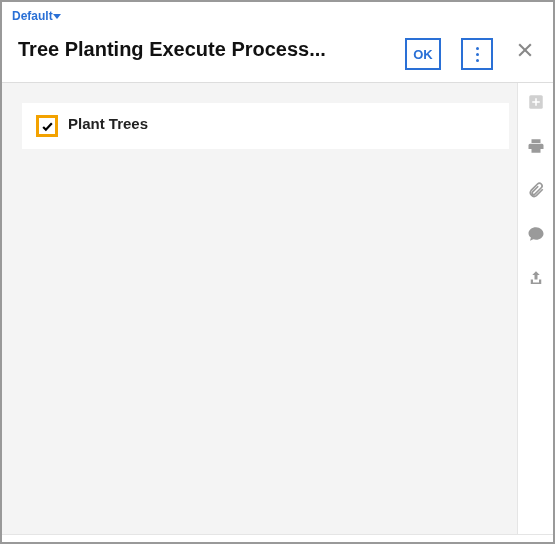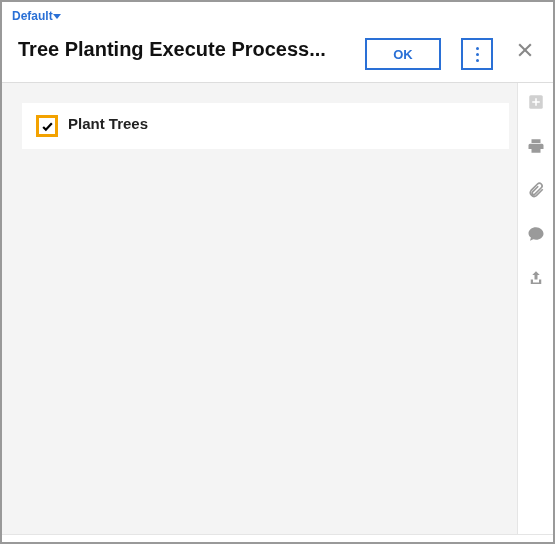--- a/index.html
+++ b/index.html
@@ -51,21 +51,21 @@
     color: #111;
   }
   .btn {
     height: 32px;
     border: 2px solid #2a70d6;
     background: #fff; color: #2a70d6;
     font-weight: 700; font-size: 13px;
     display: flex; align-items: center; justify-content: center;
     cursor: pointer;
   }
-  .btn-ok { width: 76px; }
+  .btn-ok { width: 36px; }
   .btn-more { width: 32px; flex-direction: column; gap: 3px; }
   .btn-more .dot { width: 3px; height: 3px; border-radius: 50%; background: #2a70d6; }
   .close-x { width: 24px; height: 24px; color: #888; cursor: pointer; display:flex; align-items:center; justify-content:center; }
 
   .body-area {
     flex: 1 1 auto;
     background: #f4f4f4;
     position: relative;
     overflow: hidden;
   }

